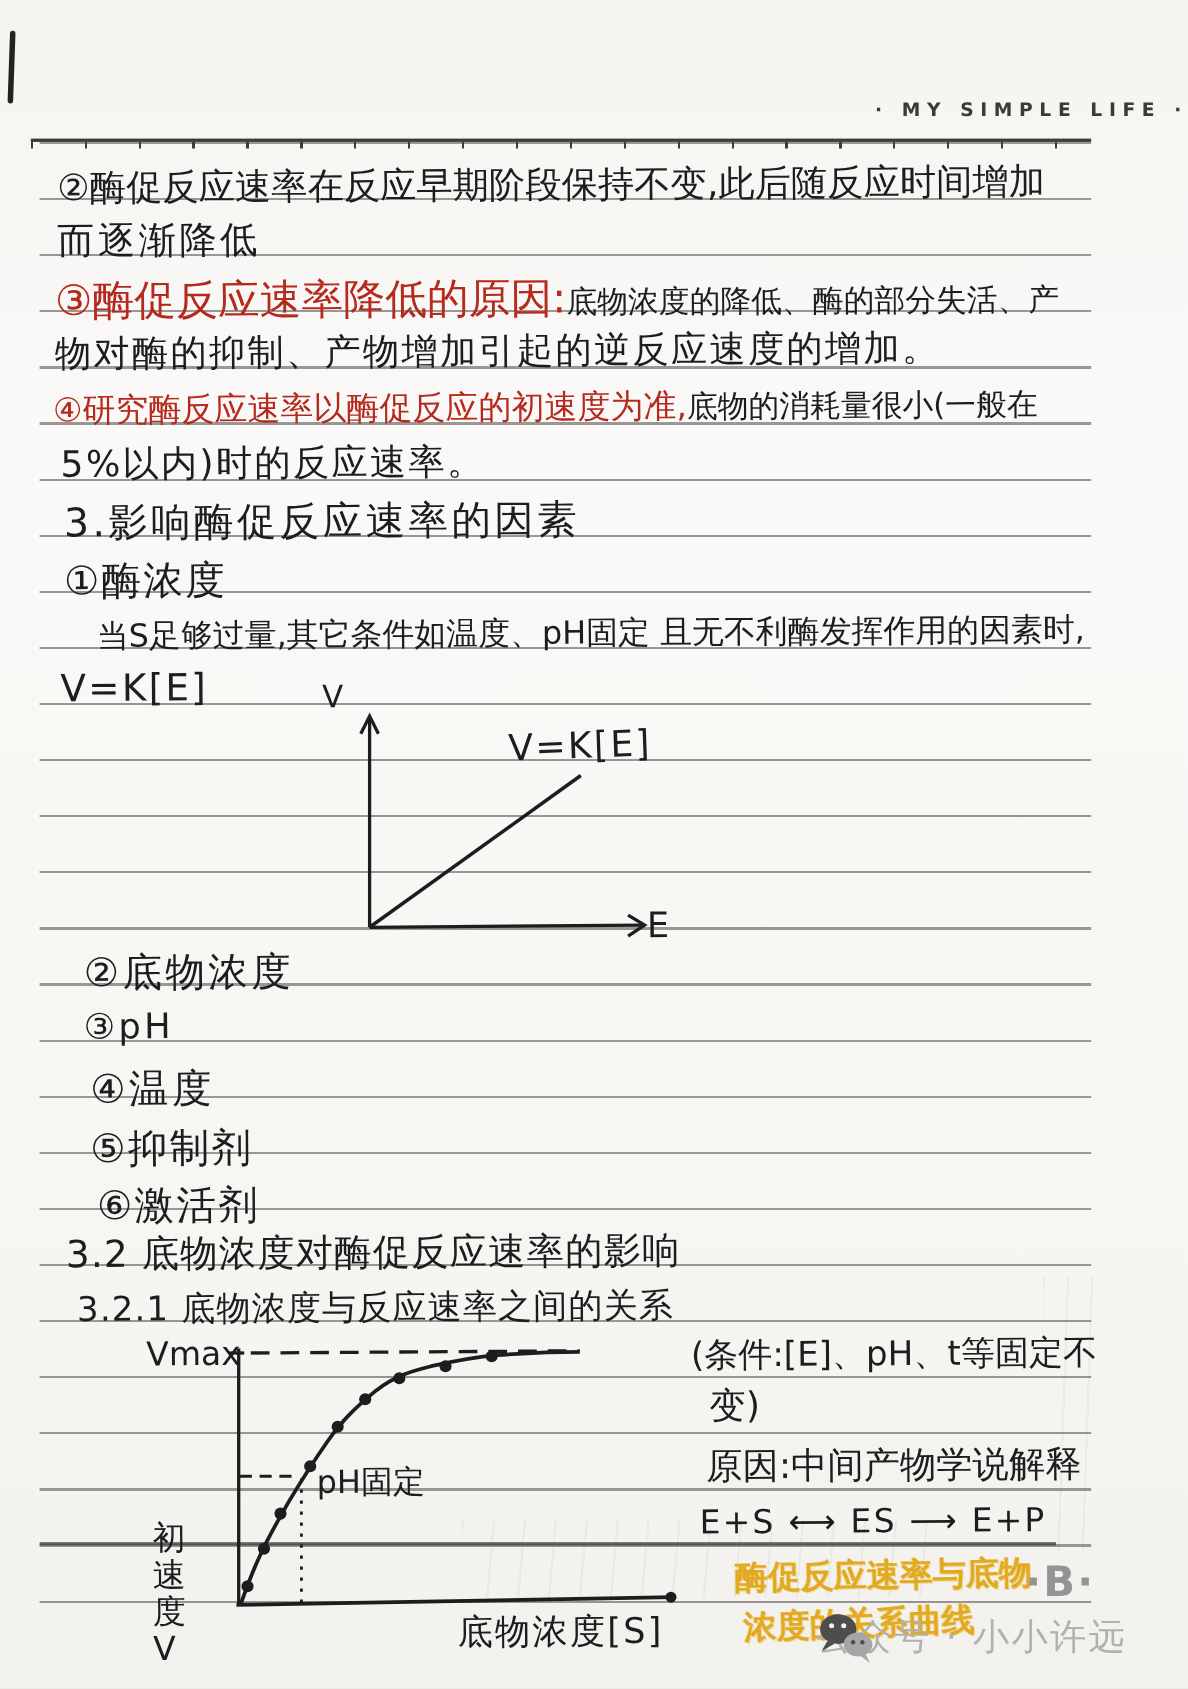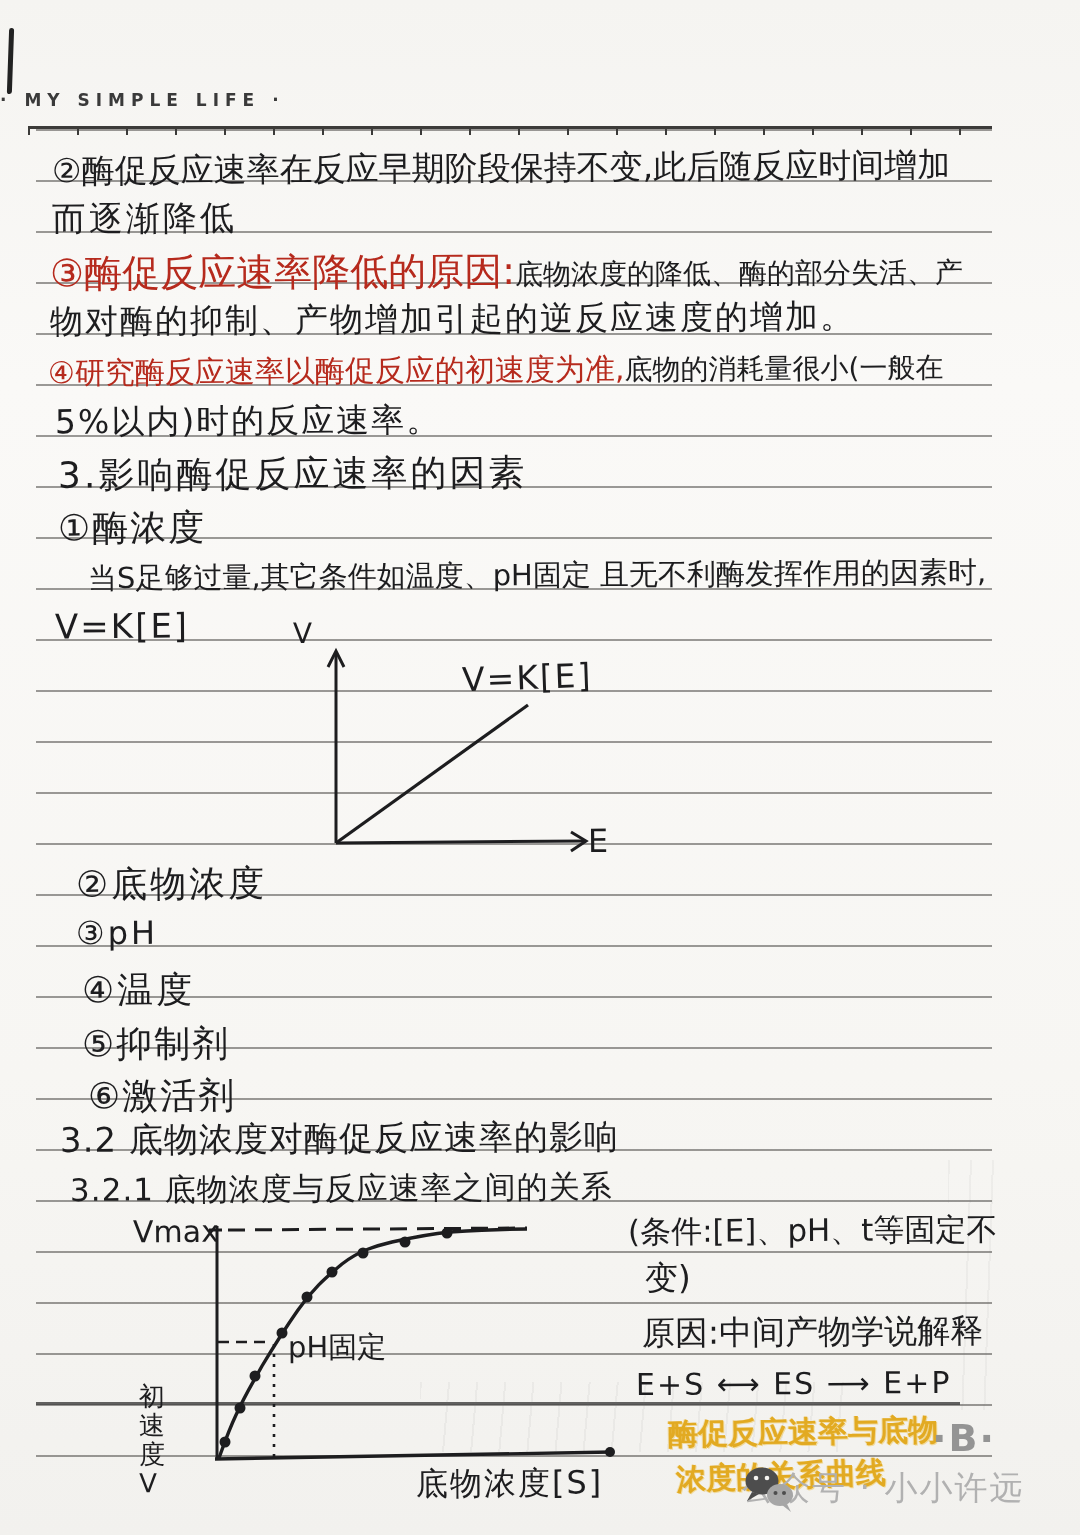--- a/index.html
+++ b/index.html
@@ -6,21 +6,21 @@
   .page{
     position:relative;width:1080px;height:1535px;overflow:hidden;
     background:linear-gradient(180deg,#f5f4f1 0%,#faf9f7 25%,#f7f6f3 70%,#f2f1ee 100%);
     font-family:"DejaVu Sans","Liberation Sans",sans-serif;
     color:#1d1d1f;
   }
   .abs{position:absolute;white-space:nowrap;}
   .hw{position:absolute;white-space:nowrap;color:#1d1d1f;transform:rotate(-0.4deg);}
   .red{color:#b62a1d;}
   .header{
-    left:0;right:0;top:90px;text-align:left;font-size:17px;letter-spacing:6px;
+    left:0;right:0;top:90px;text-align:right;font-size:17px;letter-spacing:6px;
     color:#3a3a3a;font-weight:bold;
   }
   .edge-mark{left:8px;top:28px;width:5px;height:66px;background:#222;border-radius:3px;transform:rotate(2deg);}
   .rules{
     left:36px;top:129px;width:956px;height:1330px;
     background:repeating-linear-gradient(to bottom,
       rgba(75,73,70,0.55) 0px, rgba(75,73,70,0.55) 2px,
       transparent 2px, transparent 51px);
   }
   .top-rule{left:28px;top:126px;width:964px;height:3px;background:#3c3b39;}
@@ -28,21 +28,21 @@
     background:repeating-linear-gradient(to right,#3c3b39 0 2px,transparent 2px 49px);}
   .dark-rule{left:36px;top:1402px;width:924px;height:3px;background:#474645;opacity:.85;}
   .smudge1{left:420px;top:1382px;width:430px;height:70px;opacity:.5;
     background:repeating-linear-gradient(95deg,rgba(110,110,110,.14) 0 2px,transparent 2px 28px);}
   .smudge2{left:948px;top:1160px;width:56px;height:250px;opacity:.4;
     background:repeating-linear-gradient(92deg,rgba(110,110,110,.16) 0 2px,transparent 2px 22px);}
   .hl{color:#e2aa22;font-weight:bold;text-shadow:1px 1px 0 rgba(238,198,90,.55),-1px 0 0 rgba(238,198,90,.4);}
   .page-letter{color:#949494;font-weight:bold;}
   .wm{display:flex;align-items:center;gap:8px;}
   .wm-text{color:#b1b1b1;font-size:33px;letter-spacing:2px;}
-  .ylab-col{width:42px;white-space:normal;line-height:1.12;font-size:26px;}
+  .ylab-col{width:42px;white-space:normal;line-height:1.12;font-size:30px;}
   svg{position:absolute;overflow:visible;}
 </style>
 </head>
 <body>
 
 <div class="page">
 
   <div class="abs edge-mark"></div>
   <div class="abs header">· MY SIMPLE LIFE ·</div>
 

